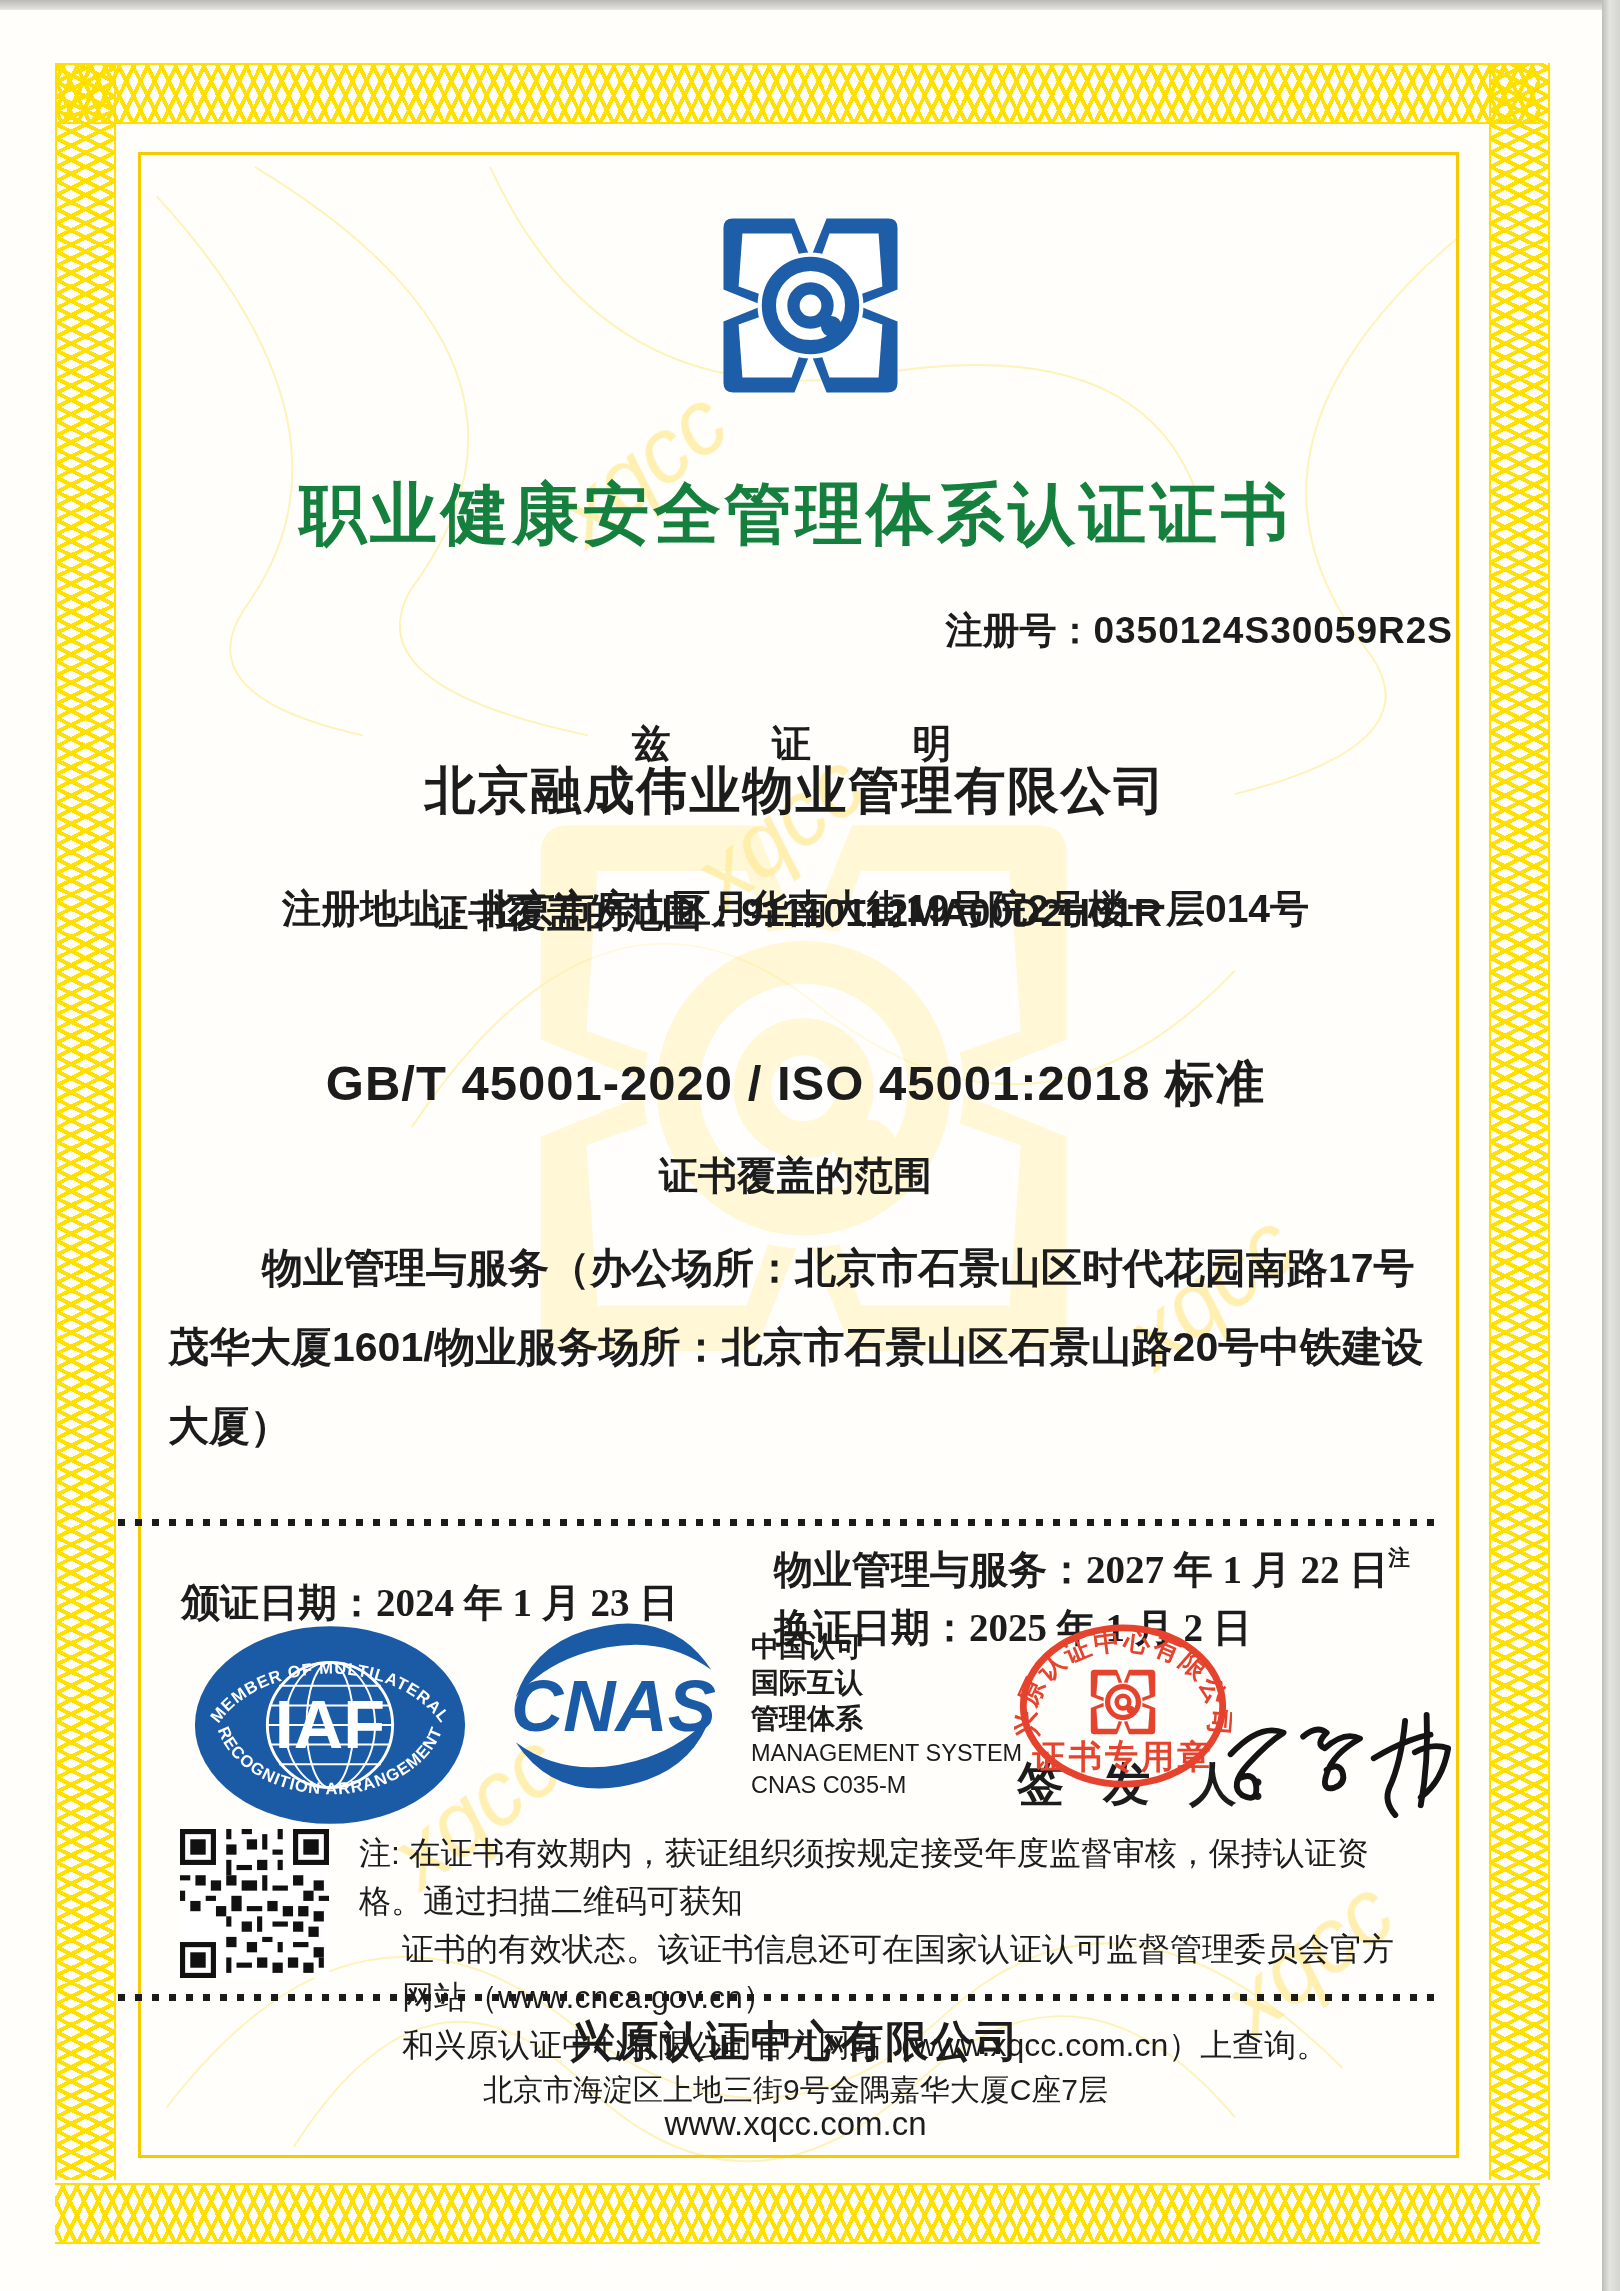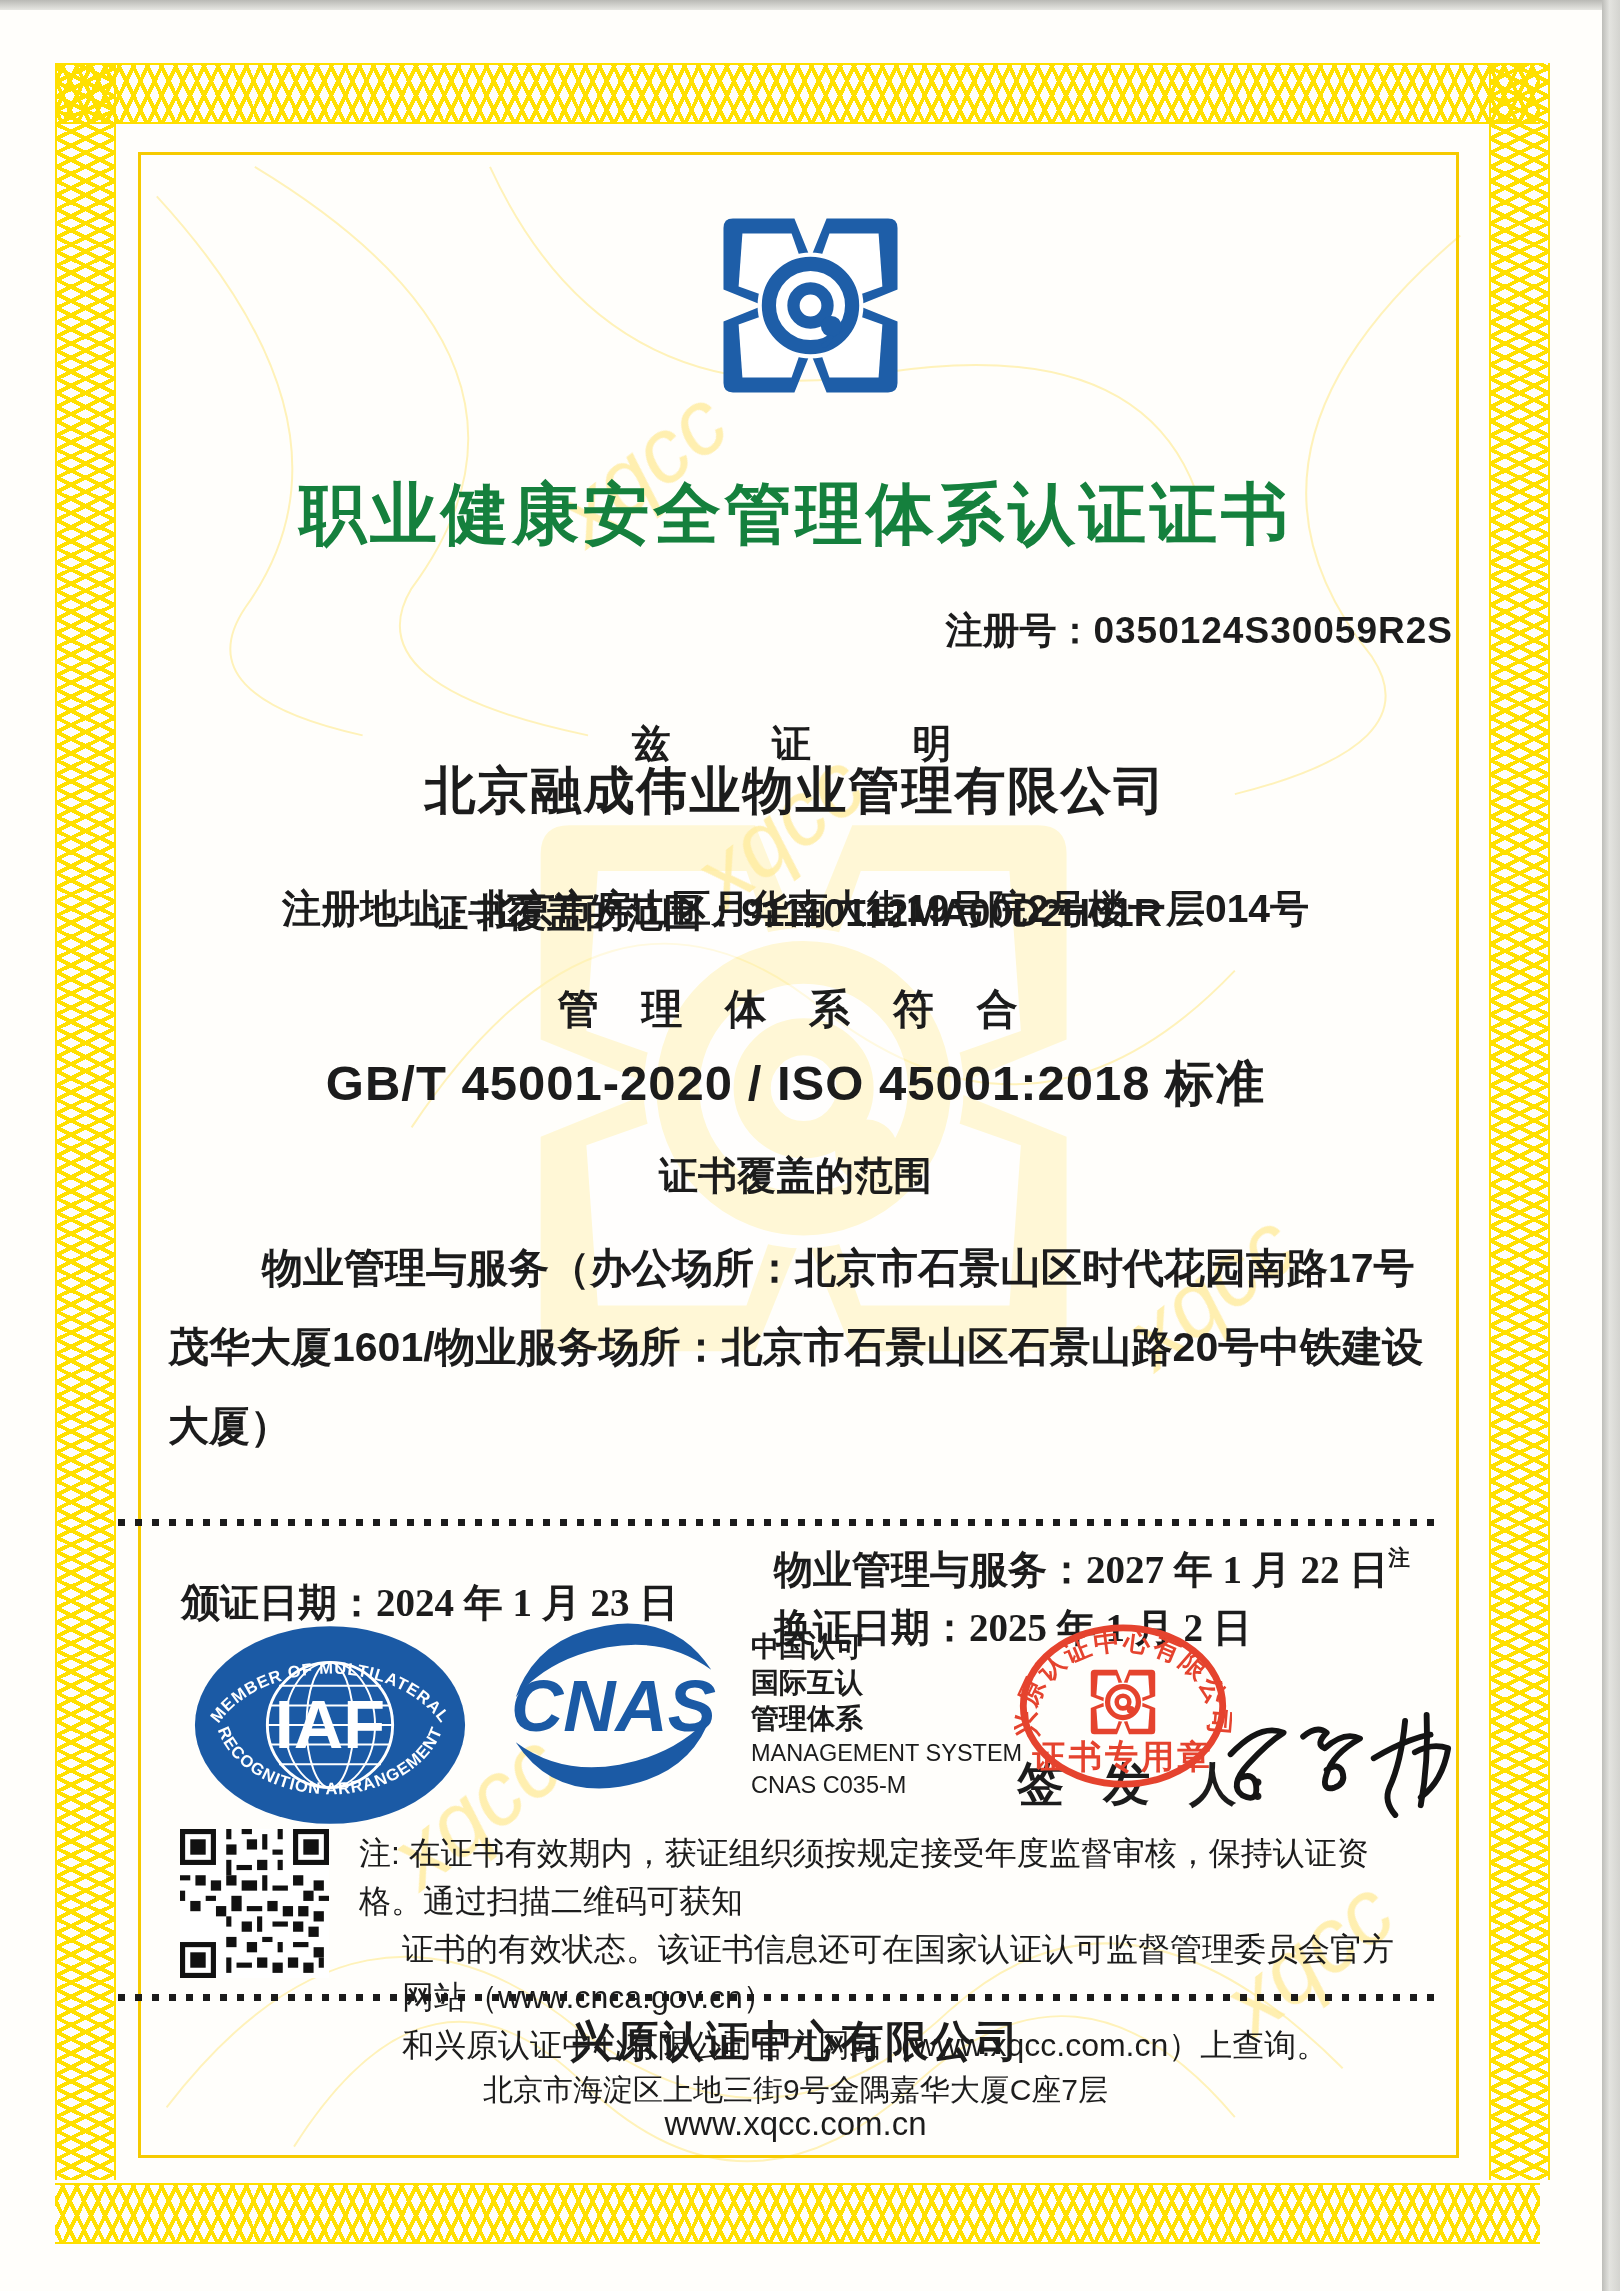--- a/index.html
+++ b/index.html
@@ -115,21 +115,20 @@
   </svg>
 
   <div class="c center title">职业健康安全管理体系认证证书</div>
   <div class="c center regline">
     <span>注册号：</span><span class="num">0350124S30059R2S</span>
   </div>
   <div class="c center company">北京融成伟业物业管理有限公司</div>
   <div class="c center certify">兹　　证　　明</div>
   <div class="c center addr">注册地址：北京市房山区月华南大街19号院2号楼一层014号</div>
   <div class="c center code">证书覆盖的范围：91110112MA00D2H01R</div>
-  <div class="c center conform">管 理 体 系 符 合</div>
   <div class="c center standard">GB/T 45001-2020 / ISO 45001:2018 标准</div>
   <div class="c center scopehead">证书覆盖的范围</div>
 
   <div class="c scope">
     <div class="l1">物业管理与服务（办公场所：北京市石景山区时代花园南路17号</div>
     <div>茂华大厦1601/物业服务场所：北京市石景山区石景山路20号中铁建设</div>
     <div>大厦）</div>
   </div>
 
   <div class="dotted d1"></div>

